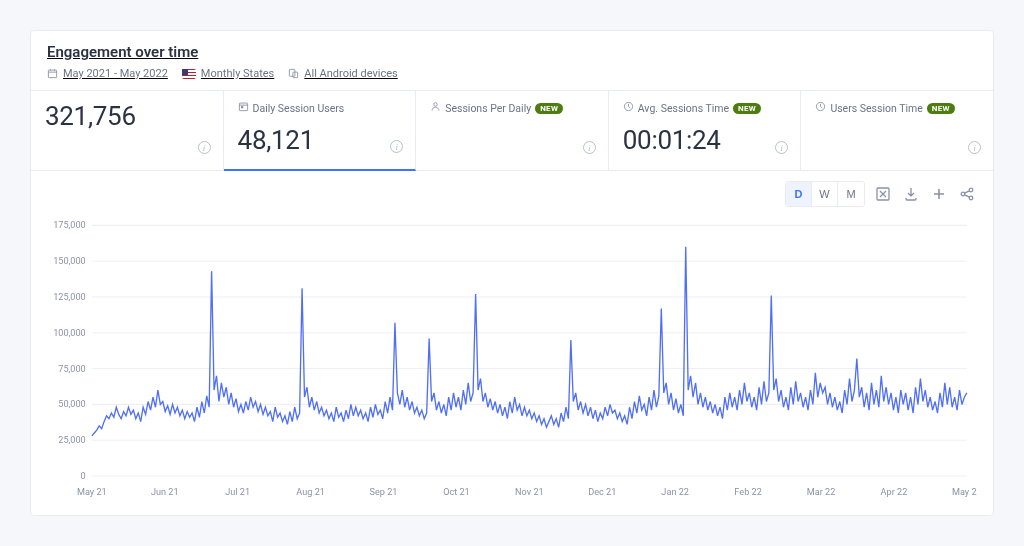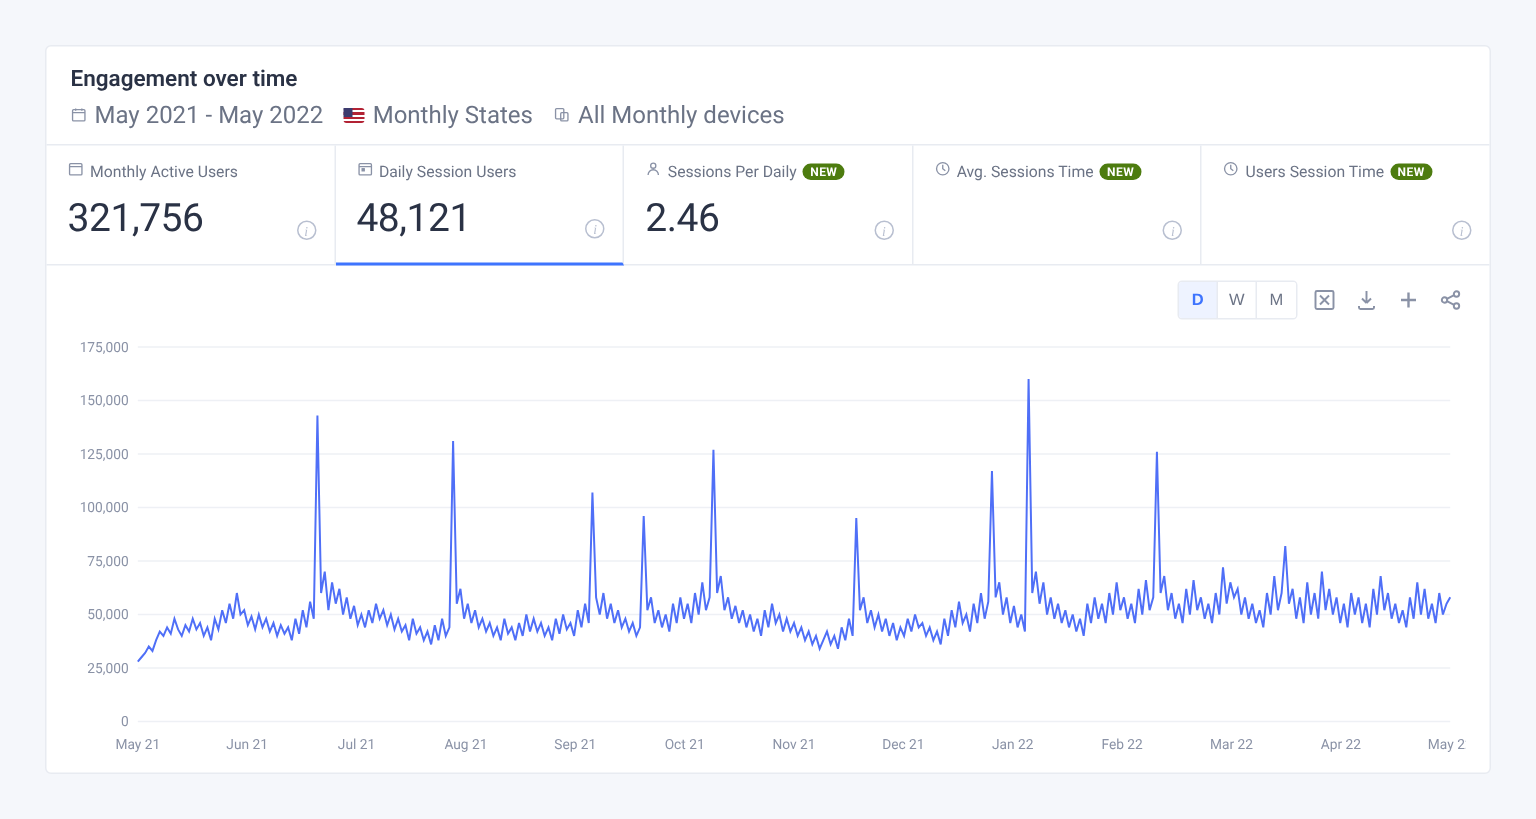--- a/index.html
+++ b/index.html
@@ -14,32 +14,33 @@
     .card {
       background: #fff;
       border: 1px solid #e8ebf1;
       border-radius: 4px;
       height: 486px;
       display: flex;
       flex-direction: column;
     }
     .header {
       padding: 12px 16px 10px;
+      text-decoration: underline;
     }
     .title {
       font-size: 15px;
       font-weight: 600;
       color: #2a3245;
       margin-bottom: 6px;
     }
     .filters {
       display: flex;
       gap: 14px;
       align-items: center;
-      font-size: 16px;
+      font-size: 11px;
       color: #6b7385;
     }
     .filter {
       display: inline-flex;
       align-items: center;
       gap: 5px;
     }
     .flag {
       width: 14px;
       height: 10px;
@@ -183,34 +184,27 @@
       </span>
       <span class="filter">
         <span class="flag"></span>
         <span>Monthly States</span>
       </span>
       <span class="filter">
         <svg class="mini-icon" viewBox="0 0 16 16" fill="none" stroke="#8a92a6" stroke-width="1.3">
             <rect x="2" y="2" width="8" height="10" rx="1"></rect>
             <rect x="7" y="6" width="7" height="8" rx="1"></rect>
           </svg>
-        <span>All Monthly devices</span>
+        <span>All Android devices</span>
       </span>
     </div>
   </div>
 
   <div class="metrics" id="metrics-row">
       <div class="metric">
-        <div class="metric-label">
-          <span><svg class="mini-icon" viewBox="0 0 16 16" fill="none" stroke="#8a92a6" stroke-width="1.3">
-              <rect x="2" y="3" width="12" height="11" rx="1"></rect>
-              <path d="M2 6h12"></path>
-            </svg></span>
-          <span>Monthly Active Users</span>
-        </div>
         <div class="metric-value">321,756</div>
         <div class="info-icon">i</div>
       </div>
       <div class="metric active">
         <div class="metric-label">
           <span><svg class="mini-icon" viewBox="0 0 16 16" fill="none" stroke="#8a92a6" stroke-width="1.3">
               <rect x="2" y="3" width="12" height="11" rx="1"></rect>
               <path d="M2 6h12"></path>
               <rect x="5" y="8" width="2" height="2" fill="#8a92a6"></rect>
             </svg></span>
@@ -221,32 +215,32 @@
       </div>
       <div class="metric">
         <div class="metric-label">
           <span><svg class="mini-icon" viewBox="0 0 16 16" fill="none" stroke="#8a92a6" stroke-width="1.3">
               <circle cx="8" cy="5" r="2.5"></circle>
               <path d="M3 14c0-2.8 2.2-5 5-5s5 2.2 5 5"></path>
             </svg></span>
           <span>Sessions Per Daily</span>
           <span class="new-badge">NEW</span>
         </div>
-        <div class="metric-value">2.46</div>
         <div class="info-icon">i</div>
       </div>
       <div class="metric">
         <div class="metric-label">
           <span><svg class="mini-icon" viewBox="0 0 16 16" fill="none" stroke="#8a92a6" stroke-width="1.3">
               <circle cx="8" cy="8" r="6"></circle>
               <path d="M8 4v4l2.5 2"></path>
             </svg></span>
           <span>Avg. Sessions Time</span>
           <span class="new-badge">NEW</span>
         </div>
+        <div class="metric-value">00:01:24</div>
         <div class="info-icon">i</div>
       </div>
       <div class="metric">
         <div class="metric-label">
           <span><svg class="mini-icon" viewBox="0 0 16 16" fill="none" stroke="#8a92a6" stroke-width="1.3">
               <circle cx="8" cy="8" r="6"></circle>
               <path d="M8 4v4l2.5 2"></path>
             </svg></span>
           <span>Users Session Time</span>
           <span class="new-badge">NEW</span>

